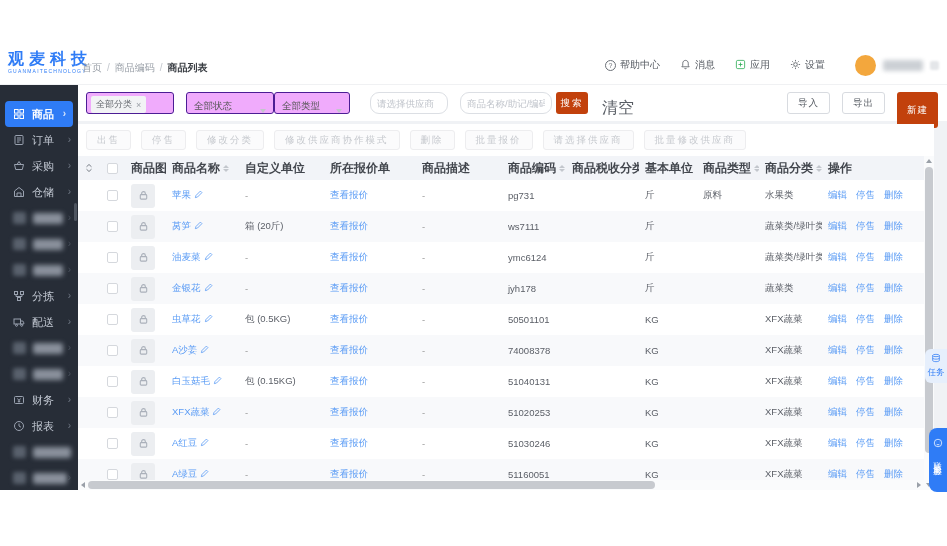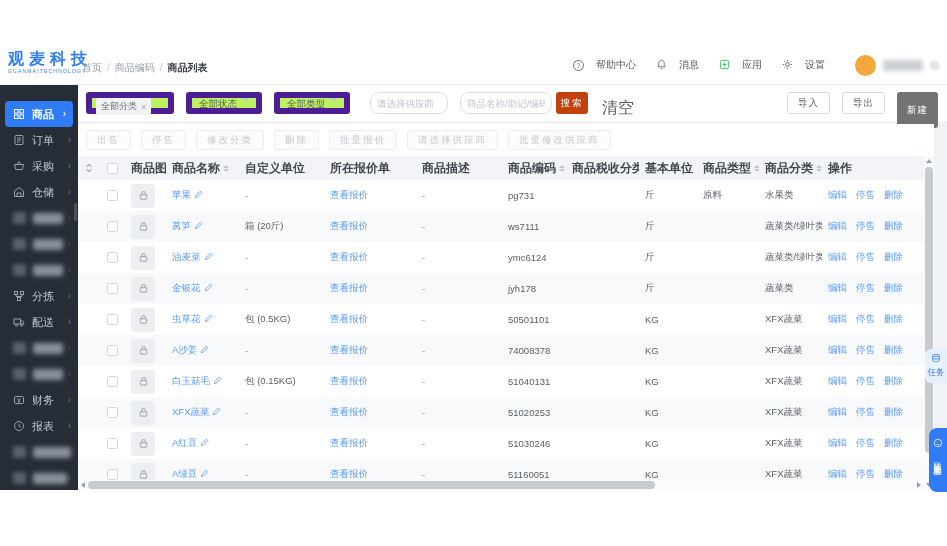--- a/index.html
+++ b/index.html
@@ -9,21 +9,21 @@
 
   
   .header{position:absolute;left:0;top:0;width:100%;height:40px;background:#fff;border-bottom:1px solid #f0f1f3}
   .logo{position:absolute;left:8px;top:4px;cursor:pointer}
   .logo-cn{font-size:16px;font-weight:700;color:#2f7cf6;letter-spacing:5px;line-height:19px;white-space:nowrap}
   .logo-en{font-size:5px;color:#2f7cf6;letter-spacing:1.2px}
   .crumbs{position:absolute;left:82px;top:16px;font-size:10px;color:#9aa0a8;white-space:nowrap}
   .crumbs .sep{margin:0 5px;color:#c3c7cd}
   .crumbs .cur{color:#383c42;font-weight:600}
   .top-menu{position:absolute;right:122px;top:13px;display:flex;gap:20px;align-items:center;font-size:10px;color:#555a61;white-space:nowrap}
-  .tm-item{display:flex;align-items:center;gap:12px;cursor:pointer}
+  .tm-item{display:flex;align-items:center;gap:4px;cursor:pointer}
   .ic-circle{width:11px;height:11px;border:1px solid #6b7077;border-radius:50%;font-size:7px;display:flex;align-items:center;justify-content:center;color:#6b7077}
   .user-chip{position:absolute;right:8px;top:10px;display:flex;align-items:center;gap:7px}
   .avatar{width:21px;height:21px;border-radius:50%;background:#f3a73d;filter:blur(.7px)}
   .user-name-blur{width:40px;height:11px;background:#ccd0d5;border-radius:2px;filter:blur(2.2px)}
   .user-mini{width:9px;height:9px;background:#e4e6e9;border-radius:2px;filter:blur(1px)}
 
   
   .sidebar{position:absolute;left:0;top:40px;width:78px;height:405px;background:#272d37;padding-top:16px}
   .side-item{height:26px;display:flex;align-items:center;gap:7px;padding-left:13px;position:relative;color:#c2c8d2;font-size:11px;cursor:pointer}
   .side-item .s-ic{display:flex;color:#9aa2b0}
@@ -34,38 +34,38 @@
   .blur-ic{width:13px;height:12px;background:#59616d;border-radius:2px;filter:blur(2px)}
   .blur-tx{width:30px;height:11px;background:#8a919c;border-radius:2px;filter:blur(2.4px)}
   .side-item.blurred:nth-child(14) .blur-tx{width:38px}
   .side-item.blurred:nth-child(15) .blur-tx{width:34px}
   .side-item.blurred .chev{opacity:.45}
   .side-scrollthumb{position:absolute;right:1px;top:118px;width:3px;height:18px;background:#4d545f;border-radius:2px}
 
   
   .content{position:absolute;left:78px;top:40px;width:869px;height:405px;background:#f0f2f5}
   .filter-strip{position:absolute;left:0;top:0;width:869px;height:36px;background:#fff}
-  .fbox{position:absolute;top:7px;height:22px;background:#bef264;border:6px solid #4c1d95;border-radius:3px;display:flex;align-items:flex-start;font-size:9.5px;color:#555}
+  .fbox{position:absolute;top:7px;height:22px;background:#f0abfc;border:1px solid #4c1d95;border-radius:3px;display:flex;align-items:flex-end;font-size:9.5px;color:#555}
   .fb-cat{left:8px;width:88px;padding:0 4px}
   .tag{background:#f2f3f5;border-radius:2px;padding:2px 5px;font-size:9px;color:#63676d;display:flex;gap:4px;align-items:center;white-space:nowrap}
   .tag .x{color:#9b9fa6;cursor:pointer}
   .fb-sel{justify-content:space-between;padding:0 7px;cursor:pointer}
-  .fb-status{left:108px;width:76px}
+  .fb-status{left:108px;width:88px}
   .fb-type{left:196px;width:76px}
   .caret-down{width:0;height:0;border-left:3.5px solid transparent;border-right:3.5px solid transparent;border-top:4px solid #c2c6cc}
   .finput{position:absolute;top:7px;height:22px;border:1px solid #dcdfe4;border-radius:9px;font-size:9.5px;color:#555;padding:0 6px;outline:none;background:#fff;font-family:inherit}
   .finput::placeholder{color:#c0c4cb}
   .fi-supplier{left:292px;width:78px}
   .fi-search{left:382px;width:92px}
   .btn{display:flex;align-items:center;justify-content:center;border-radius:3px;font-size:9.5px;cursor:pointer;white-space:nowrap}
   .btn-search{position:absolute;left:478px;top:7px;width:32px;height:22px;background:#c2410c;color:#fff;letter-spacing:2px}
   .link-clear{position:absolute;left:524px;top:13px;font-size:16px;color:#585d64;cursor:pointer}
   .filter-actions{position:absolute;right:9px;top:7px;display:flex;gap:12px}
   .btn-plain{height:22px;padding:4px 10px;background:#fff;border:1px solid #d8dbe0;color:#555a61;letter-spacing:1px}
-  .btn-primary{height:36px;padding:0 10px;background:#737373;color:#fff;letter-spacing:1px}
+  .btn-primary{height:36px;padding:0 10px;background:#c2410c;color:#fff;letter-spacing:1px}
 
   
   .panel{position:absolute;left:0;top:39px;width:856px;height:366px;background:#fff}
   .toolbar{position:absolute;left:8px;top:6px;display:flex;gap:10px}
   .tbtn{height:20px;display:flex;align-items:center;padding:0 10px;background:#fbfbfc;border:1px solid #ededef;border-radius:3px;font-size:9.5px;color:#c6c9ce;letter-spacing:2px;white-space:nowrap;cursor:default}
   .thead{position:absolute;left:0;top:32px;width:856px;height:24px;background:#f2f4f8;display:flex;font-size:12px;font-weight:700;color:#42464d}
   .tbody{position:absolute;left:0;top:56px;width:856px;height:310px;overflow:hidden}
   .tr{height:31px;display:flex;align-items:center;font-size:9.5px;color:#5a5e66}
   .tr:nth-child(even){background:#f8f9fb}
   .td,.th{flex-shrink:0;padding-left:6px;white-space:nowrap;overflow:hidden;display:flex;align-items:center}
@@ -322,20 +322,21 @@
         <div class="btn btn-plain">导出</div>
         <div class="btn btn-primary">新建</div>
       </div>
     </div>
 
     <div class="panel">
       <div class="toolbar">
           <span class="tbtn">出售</span>
           <span class="tbtn">停售</span>
           <span class="tbtn">修改分类</span>
+          <span class="tbtn">修改供应商协作模式</span>
           <span class="tbtn">删除</span>
           <span class="tbtn">批量报价</span>
           <span class="tbtn">请选择供应商</span>
           <span class="tbtn">批量修改供应商</span>
         </div>
       <div class="thead">
           <div class="th c0">
             <svg width="10" height="10" viewBox="0 0 10 10">
               <g fill="none" stroke="#7a8088" stroke-width="1">
                 <path d="M2.5 3.8L5 1.5l2.5 2.3M2.5 6.2L5 8.5l2.5-2.3"></path>

